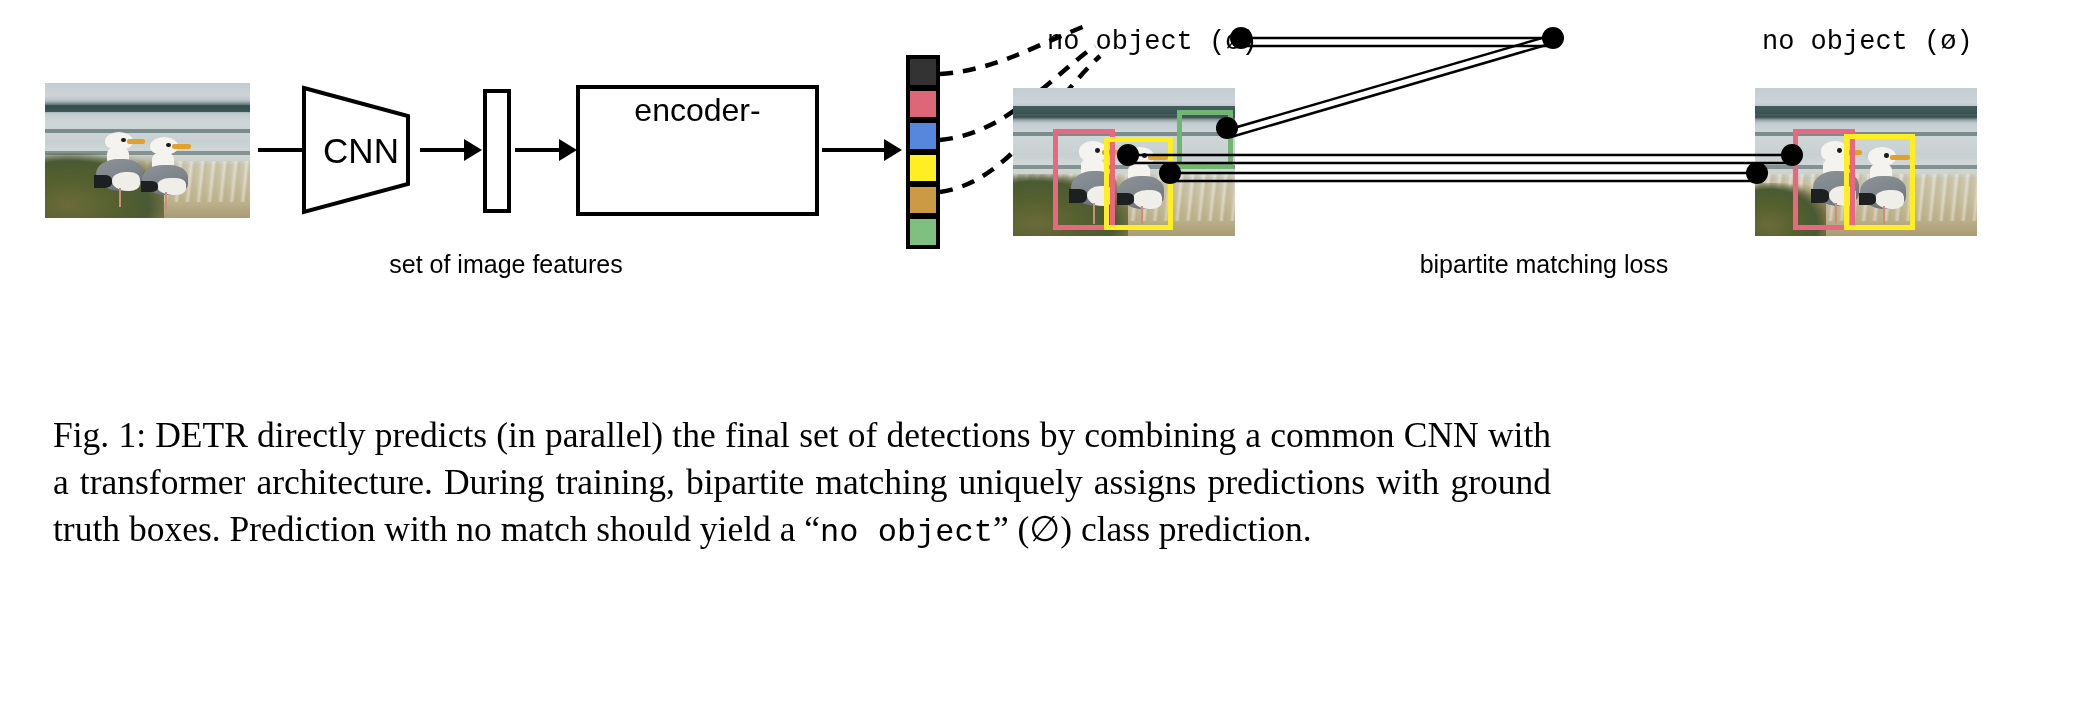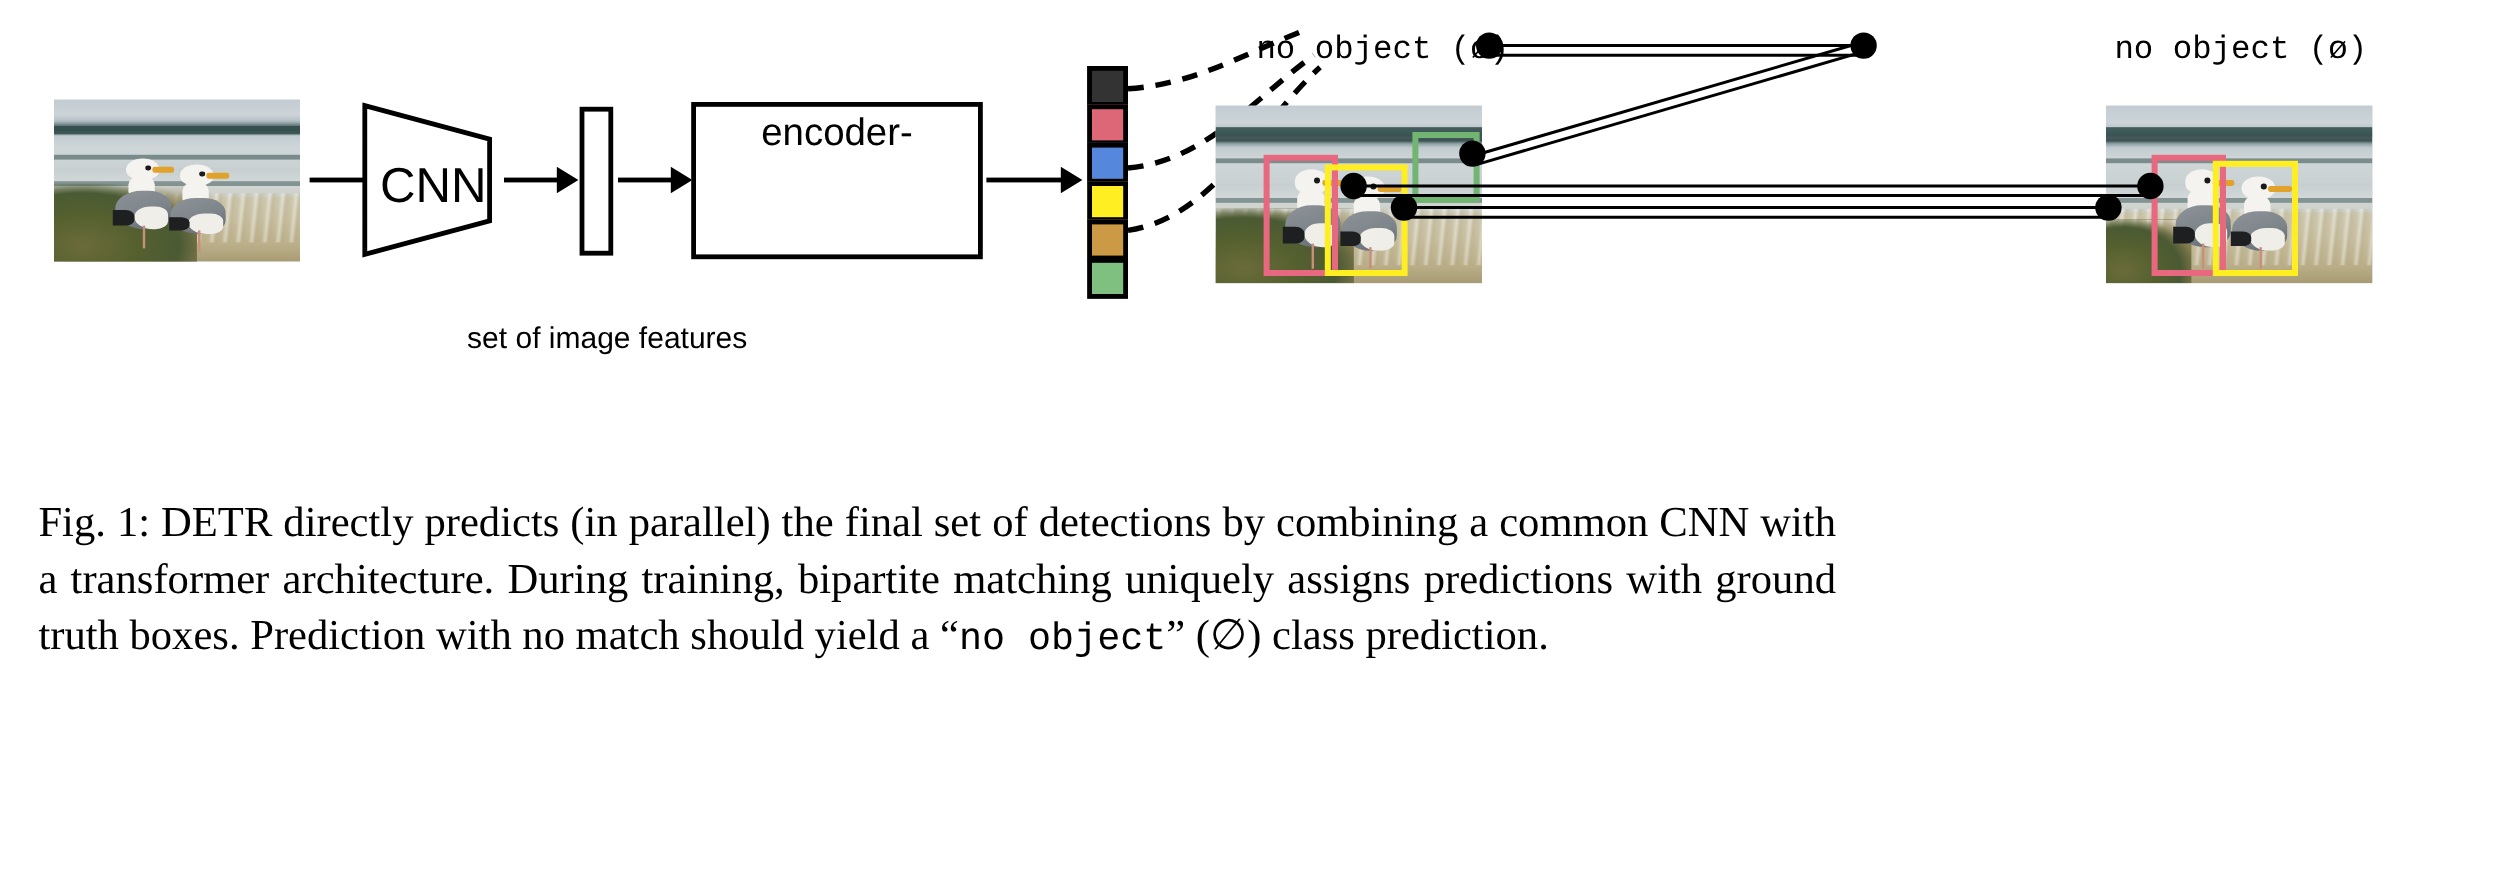--- a/index.html
+++ b/index.html
@@ -146,21 +146,21 @@
 
   
   .bbox { position: absolute; box-sizing: border-box; }
   .bbox.pink   { border: 5px solid #e8687f; }
   .bbox.yellow { border: 5px solid #ffee22; }
   .bbox.green  { border: 5px solid #72b472; }
 
   
   #caption {
     position: absolute;
-    left: 32px;
+    left: 53px;
     top: 412px;
     width: 1498px;
     font-family: "Liberation Serif", serif;
     font-size: 35.5px;
     line-height: 47px;
     color: #000;
     text-align: justify;
     text-justify: inter-word;
   }
   #caption .mono {
@@ -205,21 +205,21 @@
       <div class="leg" style="left:44%; top:76%; width:4%; height:24%;"></div>
     </div>
   </div>
 
   <div class="arrow-line" style="left:258px; top:148px; width:60px;"></div>
   <div class="arrow-head" style="left:316px; top:139px;"></div>
 
   <svg style="position:absolute; left:296px; top:80px;" width="140" height="140" viewBox="0 0 140 140">
     <polygon points="8,8 112,36 112,104 8,132" fill="#ffffff" stroke="#000000" stroke-width="4"></polygon>
   </svg>
-  <div class="box-label" style="left:306px; top:131px; width:110px; font-size:41px;">CNN</div>
+  <div class="box-label" style="left:306px; top:131px; width:110px; font-size:35px;">CNN</div>
 
   <div class="arrow-line" style="left:420px; top:148px; width:48px;"></div>
   <div class="arrow-head" style="left:464px; top:139px;"></div>
 
   <div class="box-outline" style="left:483px; top:89px; width:28px; height:124px;"></div>
 
   <div class="arrow-line" style="left:515px; top:148px; width:48px;"></div>
   <div class="arrow-head" style="left:559px; top:139px;"></div>
 
   <div class="box-outline" style="left:576px; top:85px; width:243px; height:131px;"></div>
@@ -345,17 +345,18 @@
   </svg>
 
   <div class="node" style="left:1230px; top:27px;"></div>
   <div class="node" style="left:1542px; top:27px;"></div>
   <div class="node" style="left:1216px; top:117px;"></div>
   <div class="node" style="left:1117px; top:144px;"></div>
   <div class="node" style="left:1159px; top:162px;"></div>
   <div class="node" style="left:1781px; top:144px;"></div>
   <div class="node" style="left:1746px; top:162px;"></div>
 
-  <div class="cap-label" style="left:378px; top:268px; width:256px;">set of image features</div>
+  <div class="cap-label" style="left:378px; top:250px; width:256px;">set of image features</div>
+  <div class="cap-label" style="left:1368px; top:250px; width:352px;">bipartite matching loss</div>
 
 </div>
 
 <div id="caption"><span>Fig. 1:</span><span> DETR directly predicts (in parallel) the final set of detections by combining a common CNN with a transformer architecture. During training, bipartite matching uniquely assigns predictions with ground truth boxes. Prediction with no match should yield a “</span><span class="mono">no object</span><span>” (∅) class prediction.</span></div>
 
 </body></html>

